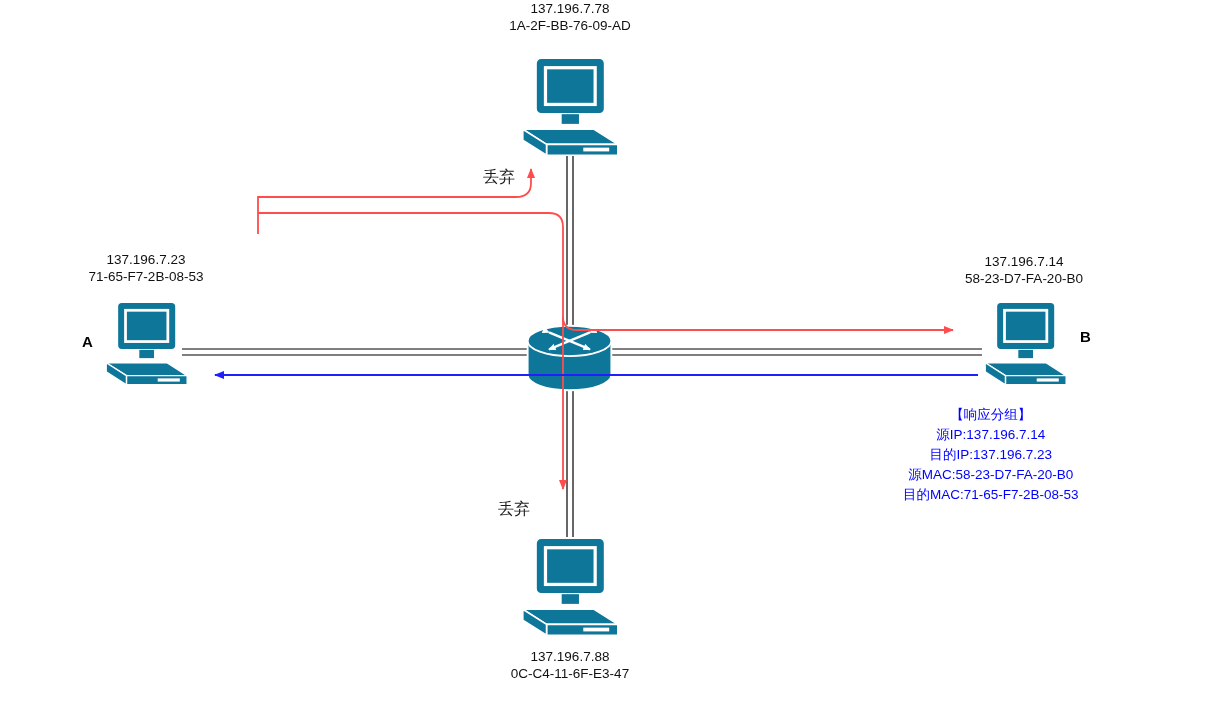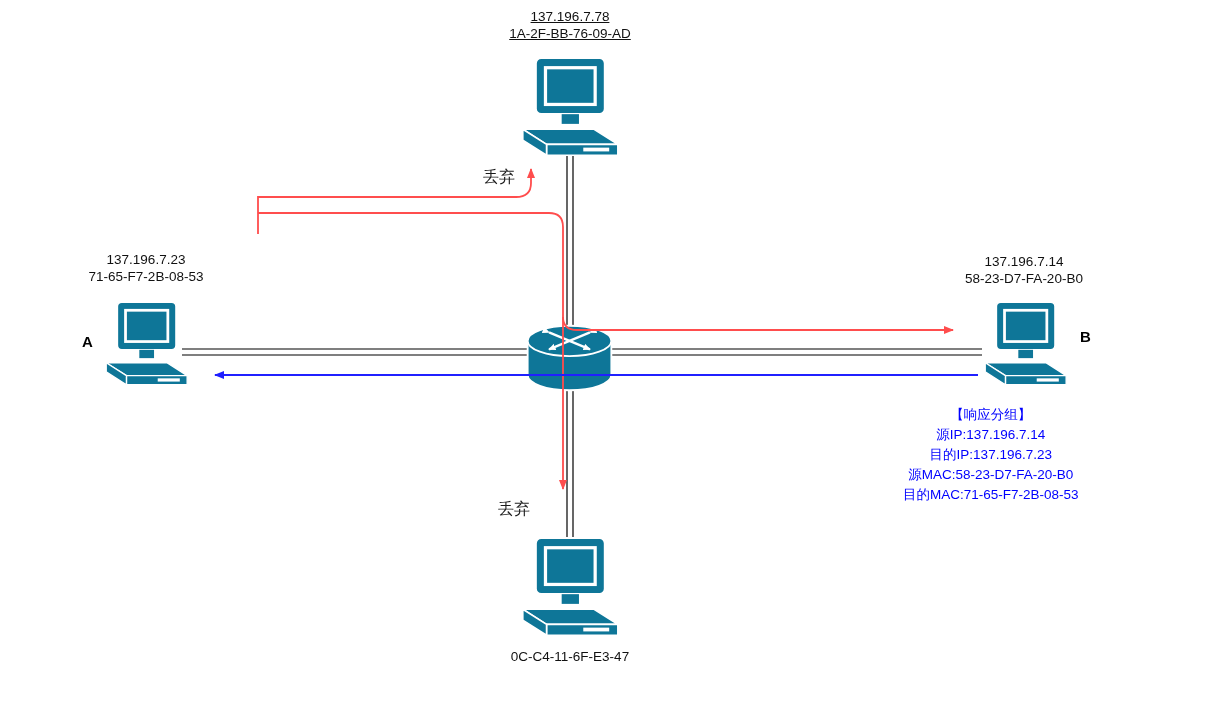--- a/index.html
+++ b/index.html
@@ -79,36 +79,37 @@
     </g>
 
     <path class="r-line" d="M978,375 L215,375" marker-end="url(#ab)"></path>
 
     <use href="#pc" transform="translate(512,58) scale(1.08)"></use>
     <use href="#pc" transform="translate(97,302) scale(0.92)"></use>
     <use href="#pc" transform="translate(976,302) scale(0.92)"></use>
     <use href="#pc" transform="translate(512,538) scale(1.08)"></use>
   </svg>
 
-  <div class="abs host" style="left:460px;top:8px;text-decoration:underline;">
+  <div class="abs host" style="left:460px;top:0;">
     <div>137.196.7.78</div>
     <div>1A-2F-BB-76-09-AD</div>
   </div>
 
   <div class="abs host" style="left:36px;top:251px;">
     <div>137.196.7.23</div>
     <div>71-65-F7-2B-08-53</div>
   </div>
 
   <div class="abs host" style="left:914px;top:253px;">
     <div>137.196.7.14</div>
     <div>58-23-D7-FA-20-B0</div>
   </div>
 
   <div class="abs host" style="left:460px;top:648px;">
+    <div>137.196.7.88</div>
     <div>0C-C4-11-6F-E3-47</div>
   </div>
 
   <div class="abs tag" style="left:82px;top:333px;">A</div>
   <div class="abs tag" style="left:1080px;top:328px;">B</div>
 
   <div class="abs discard" style="left:483px;top:167px;">丢弃</div>
   <div class="abs discard" style="left:498px;top:499px;">丢弃</div>
 
 

